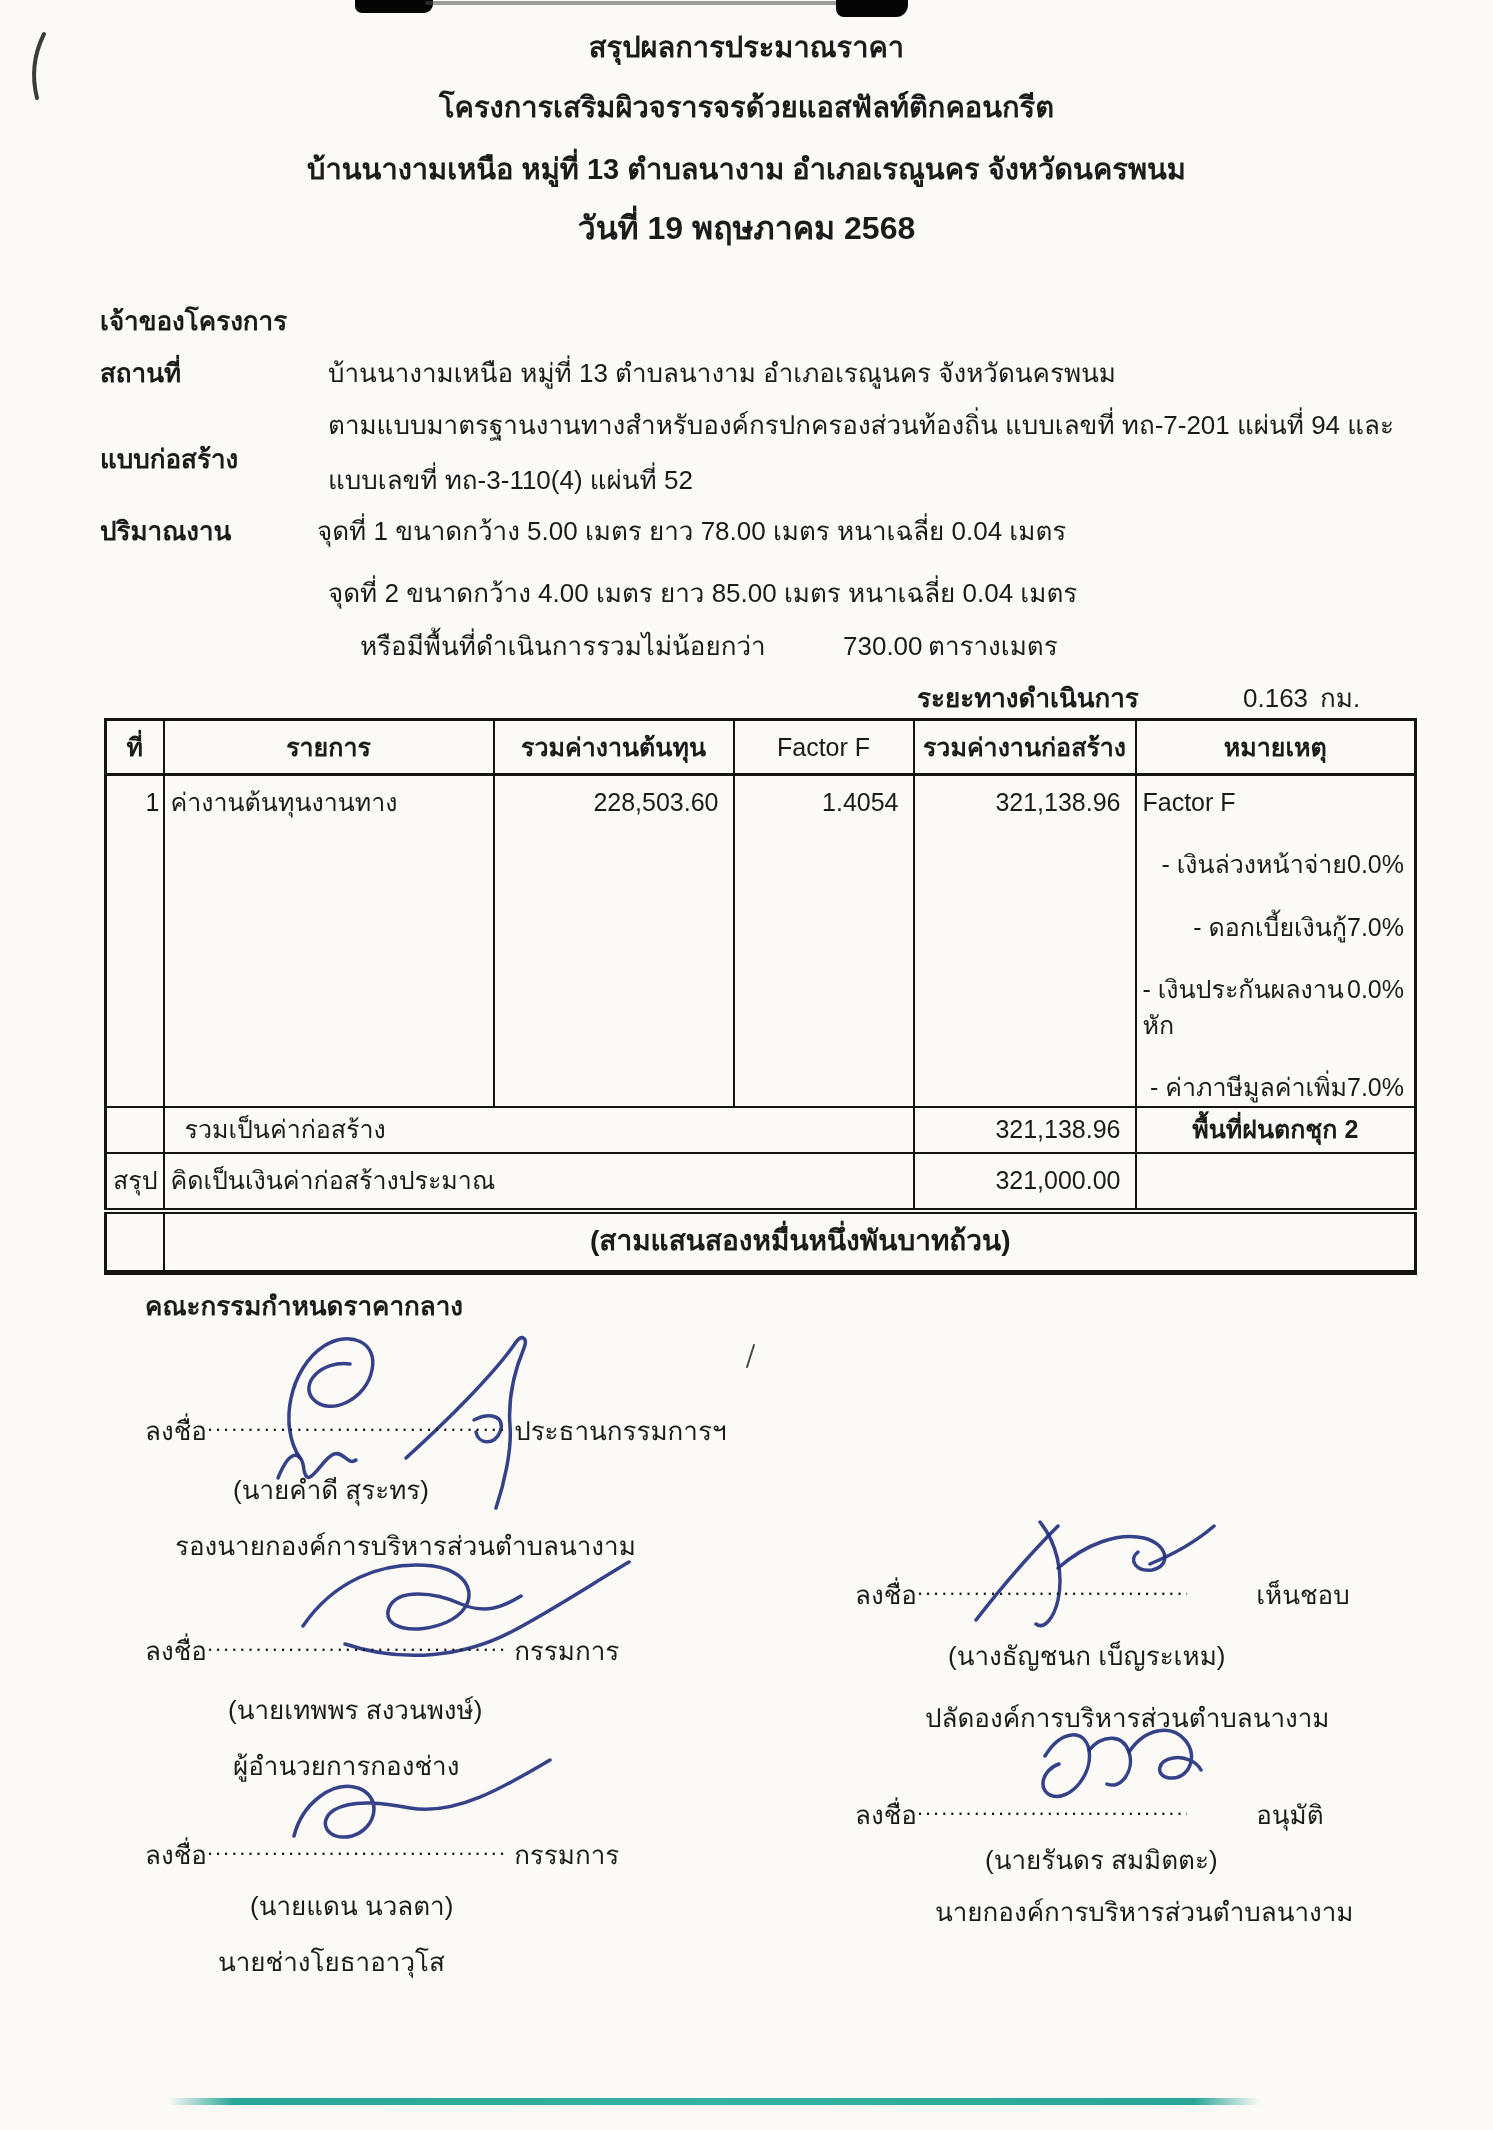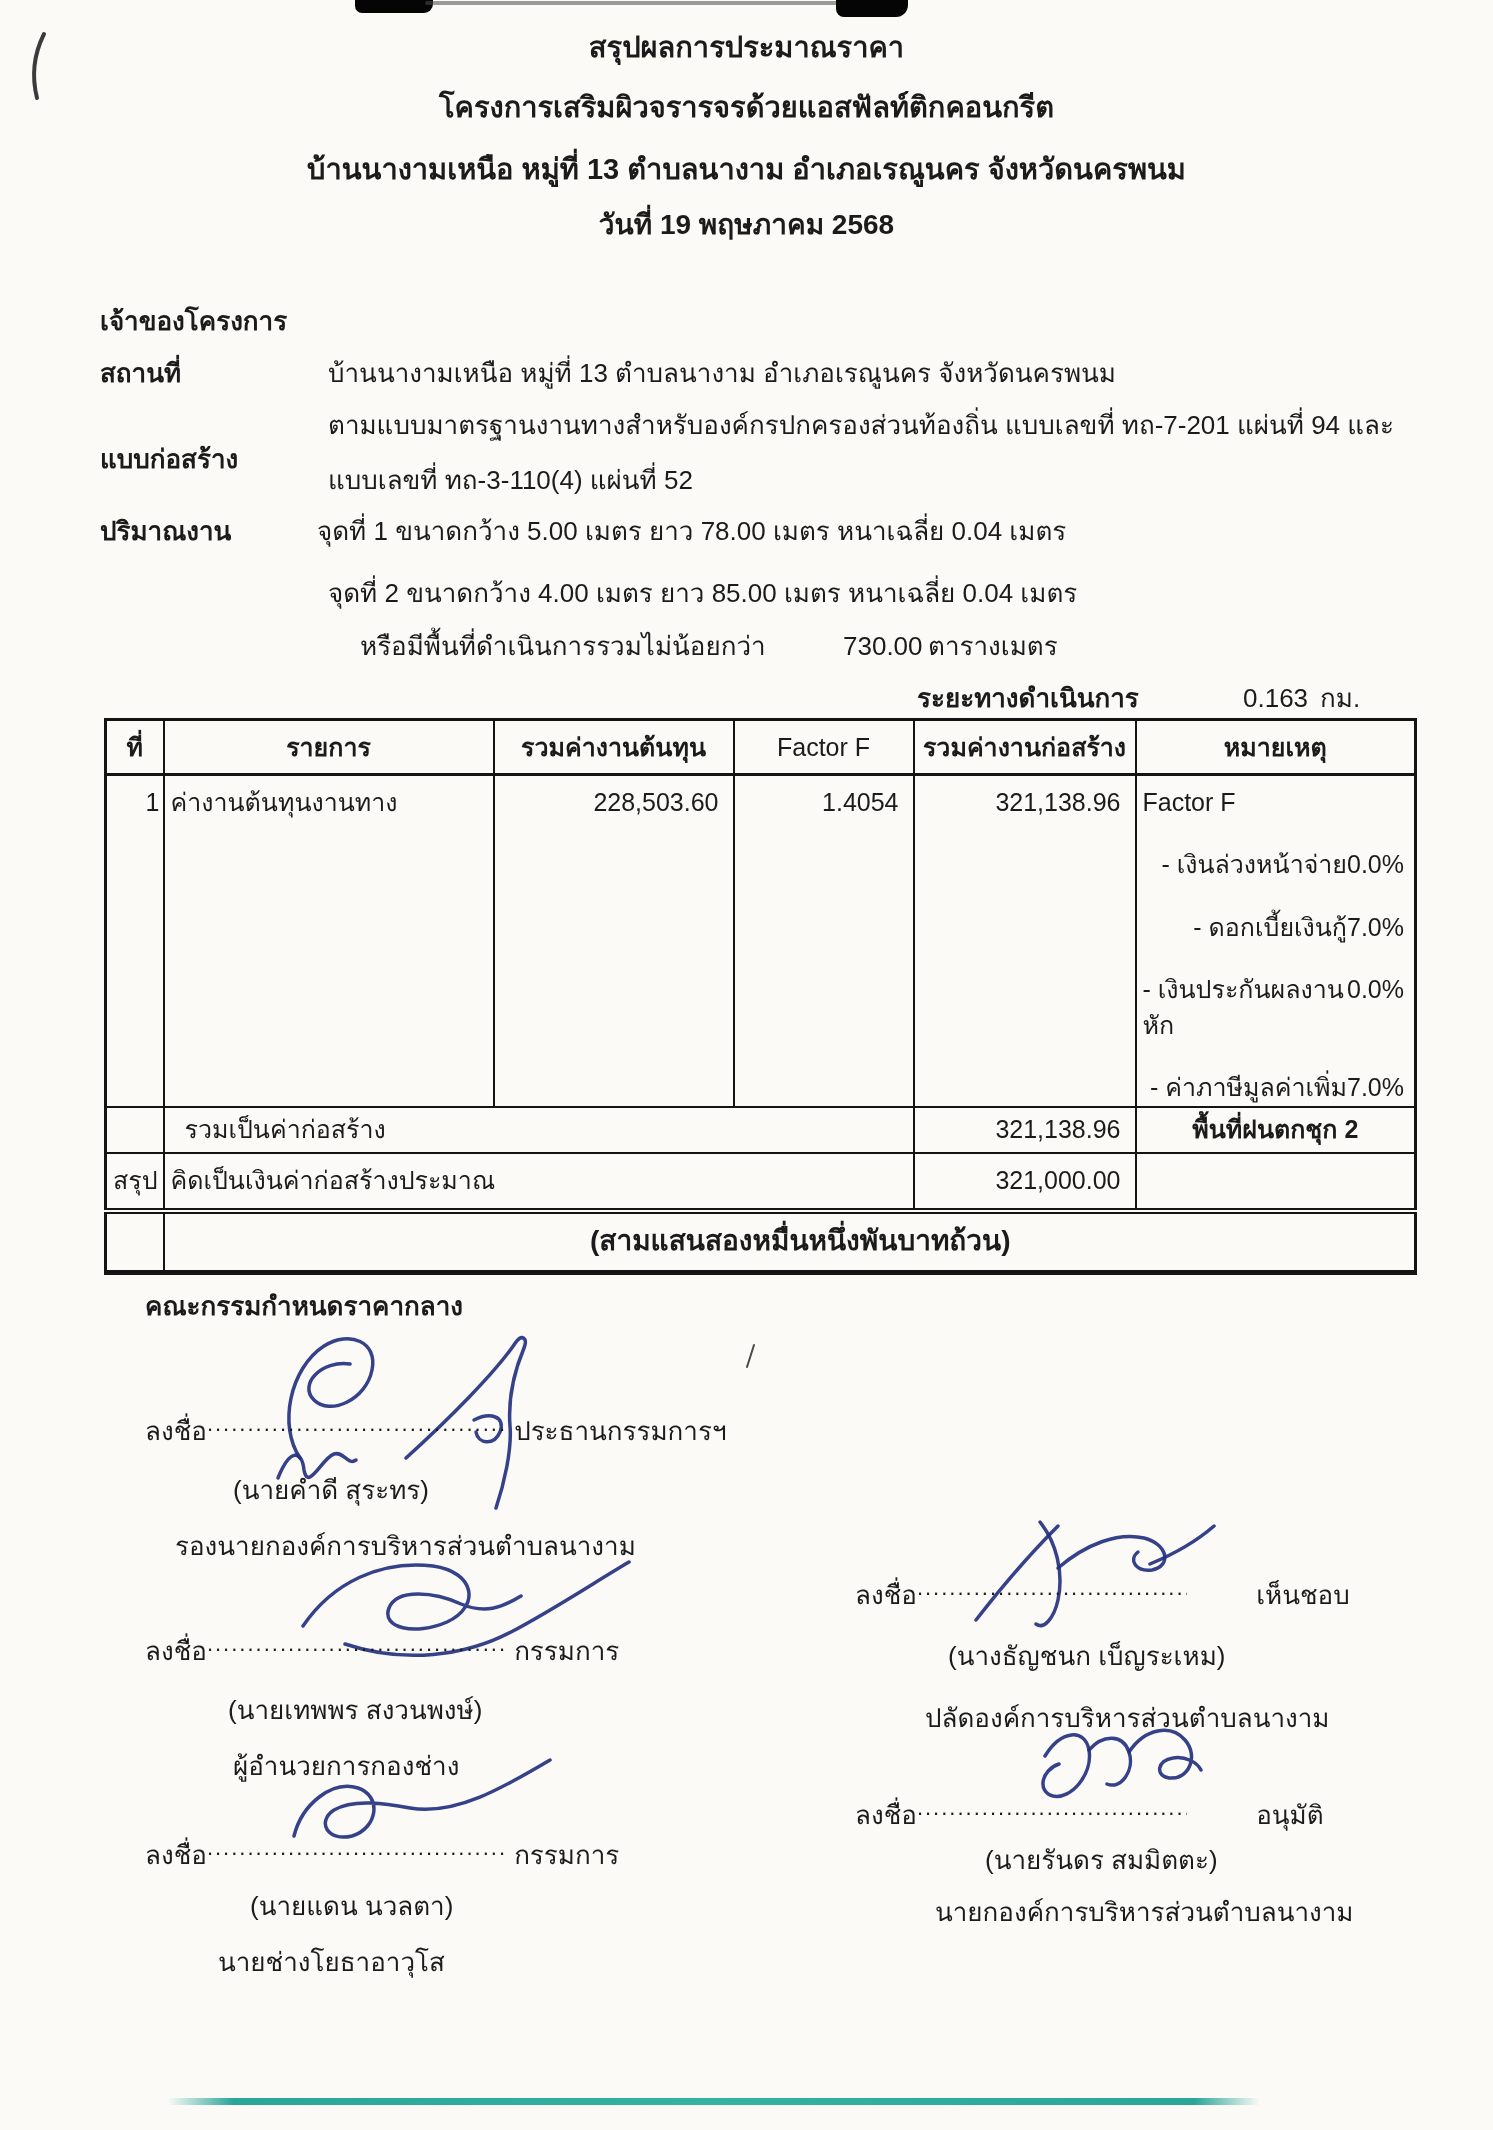--- a/index.html
+++ b/index.html
@@ -38,21 +38,21 @@
   <svg class="abs sig-svg" style="left:22px;top:30px;" width="34" height="72" viewBox="0 0 34 72">
     <path d="M22,4 C13,22 9,44 15,68" style="stroke:#2a2a2a;stroke-width:4;"></path>
   </svg>
   <svg class="abs sig-svg" style="left:742px;top:1342px;" width="16" height="28" viewBox="0 0 16 28">
     <path d="M12,3 L5,25" style="stroke:#3a3a3a;stroke-width:2;"></path>
   </svg>
 
   <div class="abs ctr title" style="top:26px;">สรุปผลการประมาณราคา</div>
   <div class="abs ctr title" style="top:86px;">โครงการเสริมผิวจรารจรด้วยแอสฟัลท์ติกคอนกรีต</div>
   <div class="abs ctr title" style="top:148px;">บ้านนางามเหนือ  หมู่ที่ 13  ตำบลนางาม   อำเภอเรณูนคร  จังหวัดนครพนม</div>
-  <div class="abs ctr title" style="top:205px;font-size:28px;">วันที่  19 พฤษภาคม 2568</div>
+  <div class="abs ctr title" style="top:205px;font-size:32px;">วันที่  19 พฤษภาคม 2568</div>
 
   <div class="abs b" style="left:100px;top:303px;">เจ้าของโครงการ</div>
 
   <div class="abs b" style="left:100px;top:355px;">สถานที่</div>
   <div class="abs" style="left:328px;top:355px;">บ้านนางามเหนือ  หมู่ที่ 13  ตำบลนางาม   อำเภอเรณูนคร  จังหวัดนครพนม</div>
 
   <div class="abs b" style="left:100px;top:407px;margin-top:34px;">แบบก่อสร้าง</div>
   <div class="abs" style="left:328px;top:407px;">ตามแบบมาตรฐานงานทางสำหรับองค์กรปกครองส่วนท้องถิ่น  แบบเลขที่ ทถ-7-201 แผ่นที่ 94 และ</div>
   <div class="abs" style="left:328px;top:462px;">แบบเลขที่ ทถ-3-110(4) แผ่นที่ 52</div>
 

